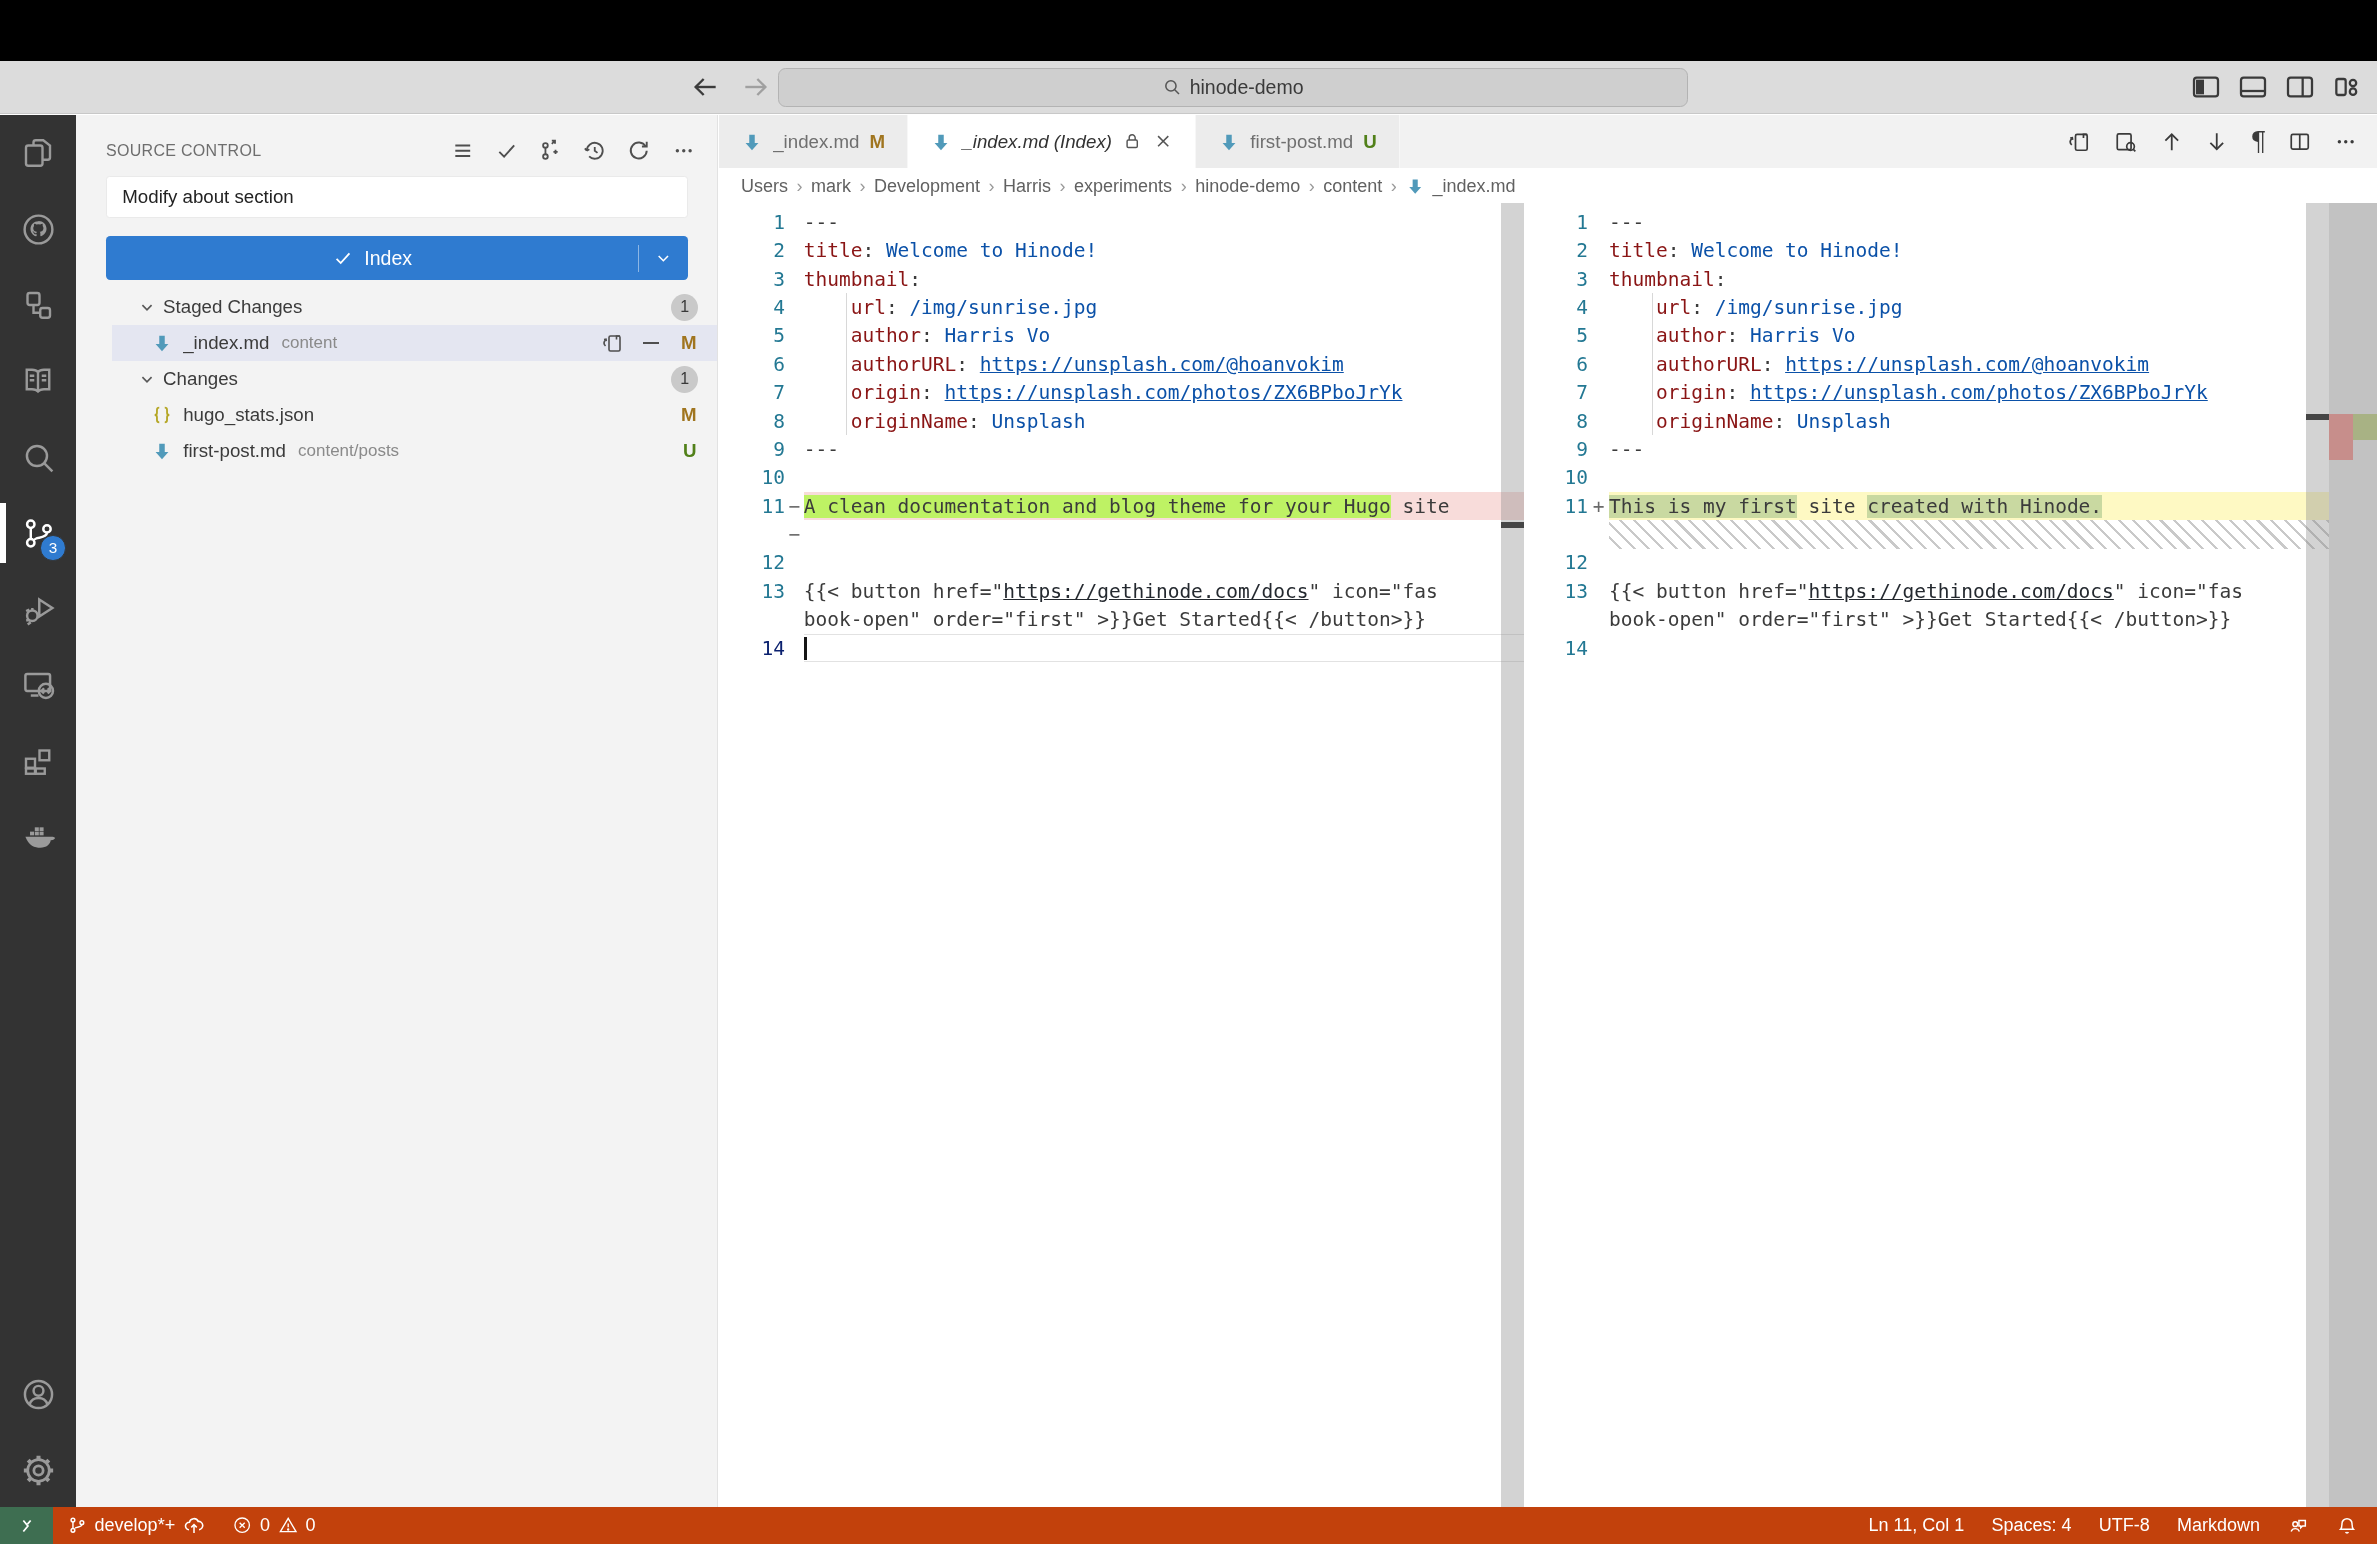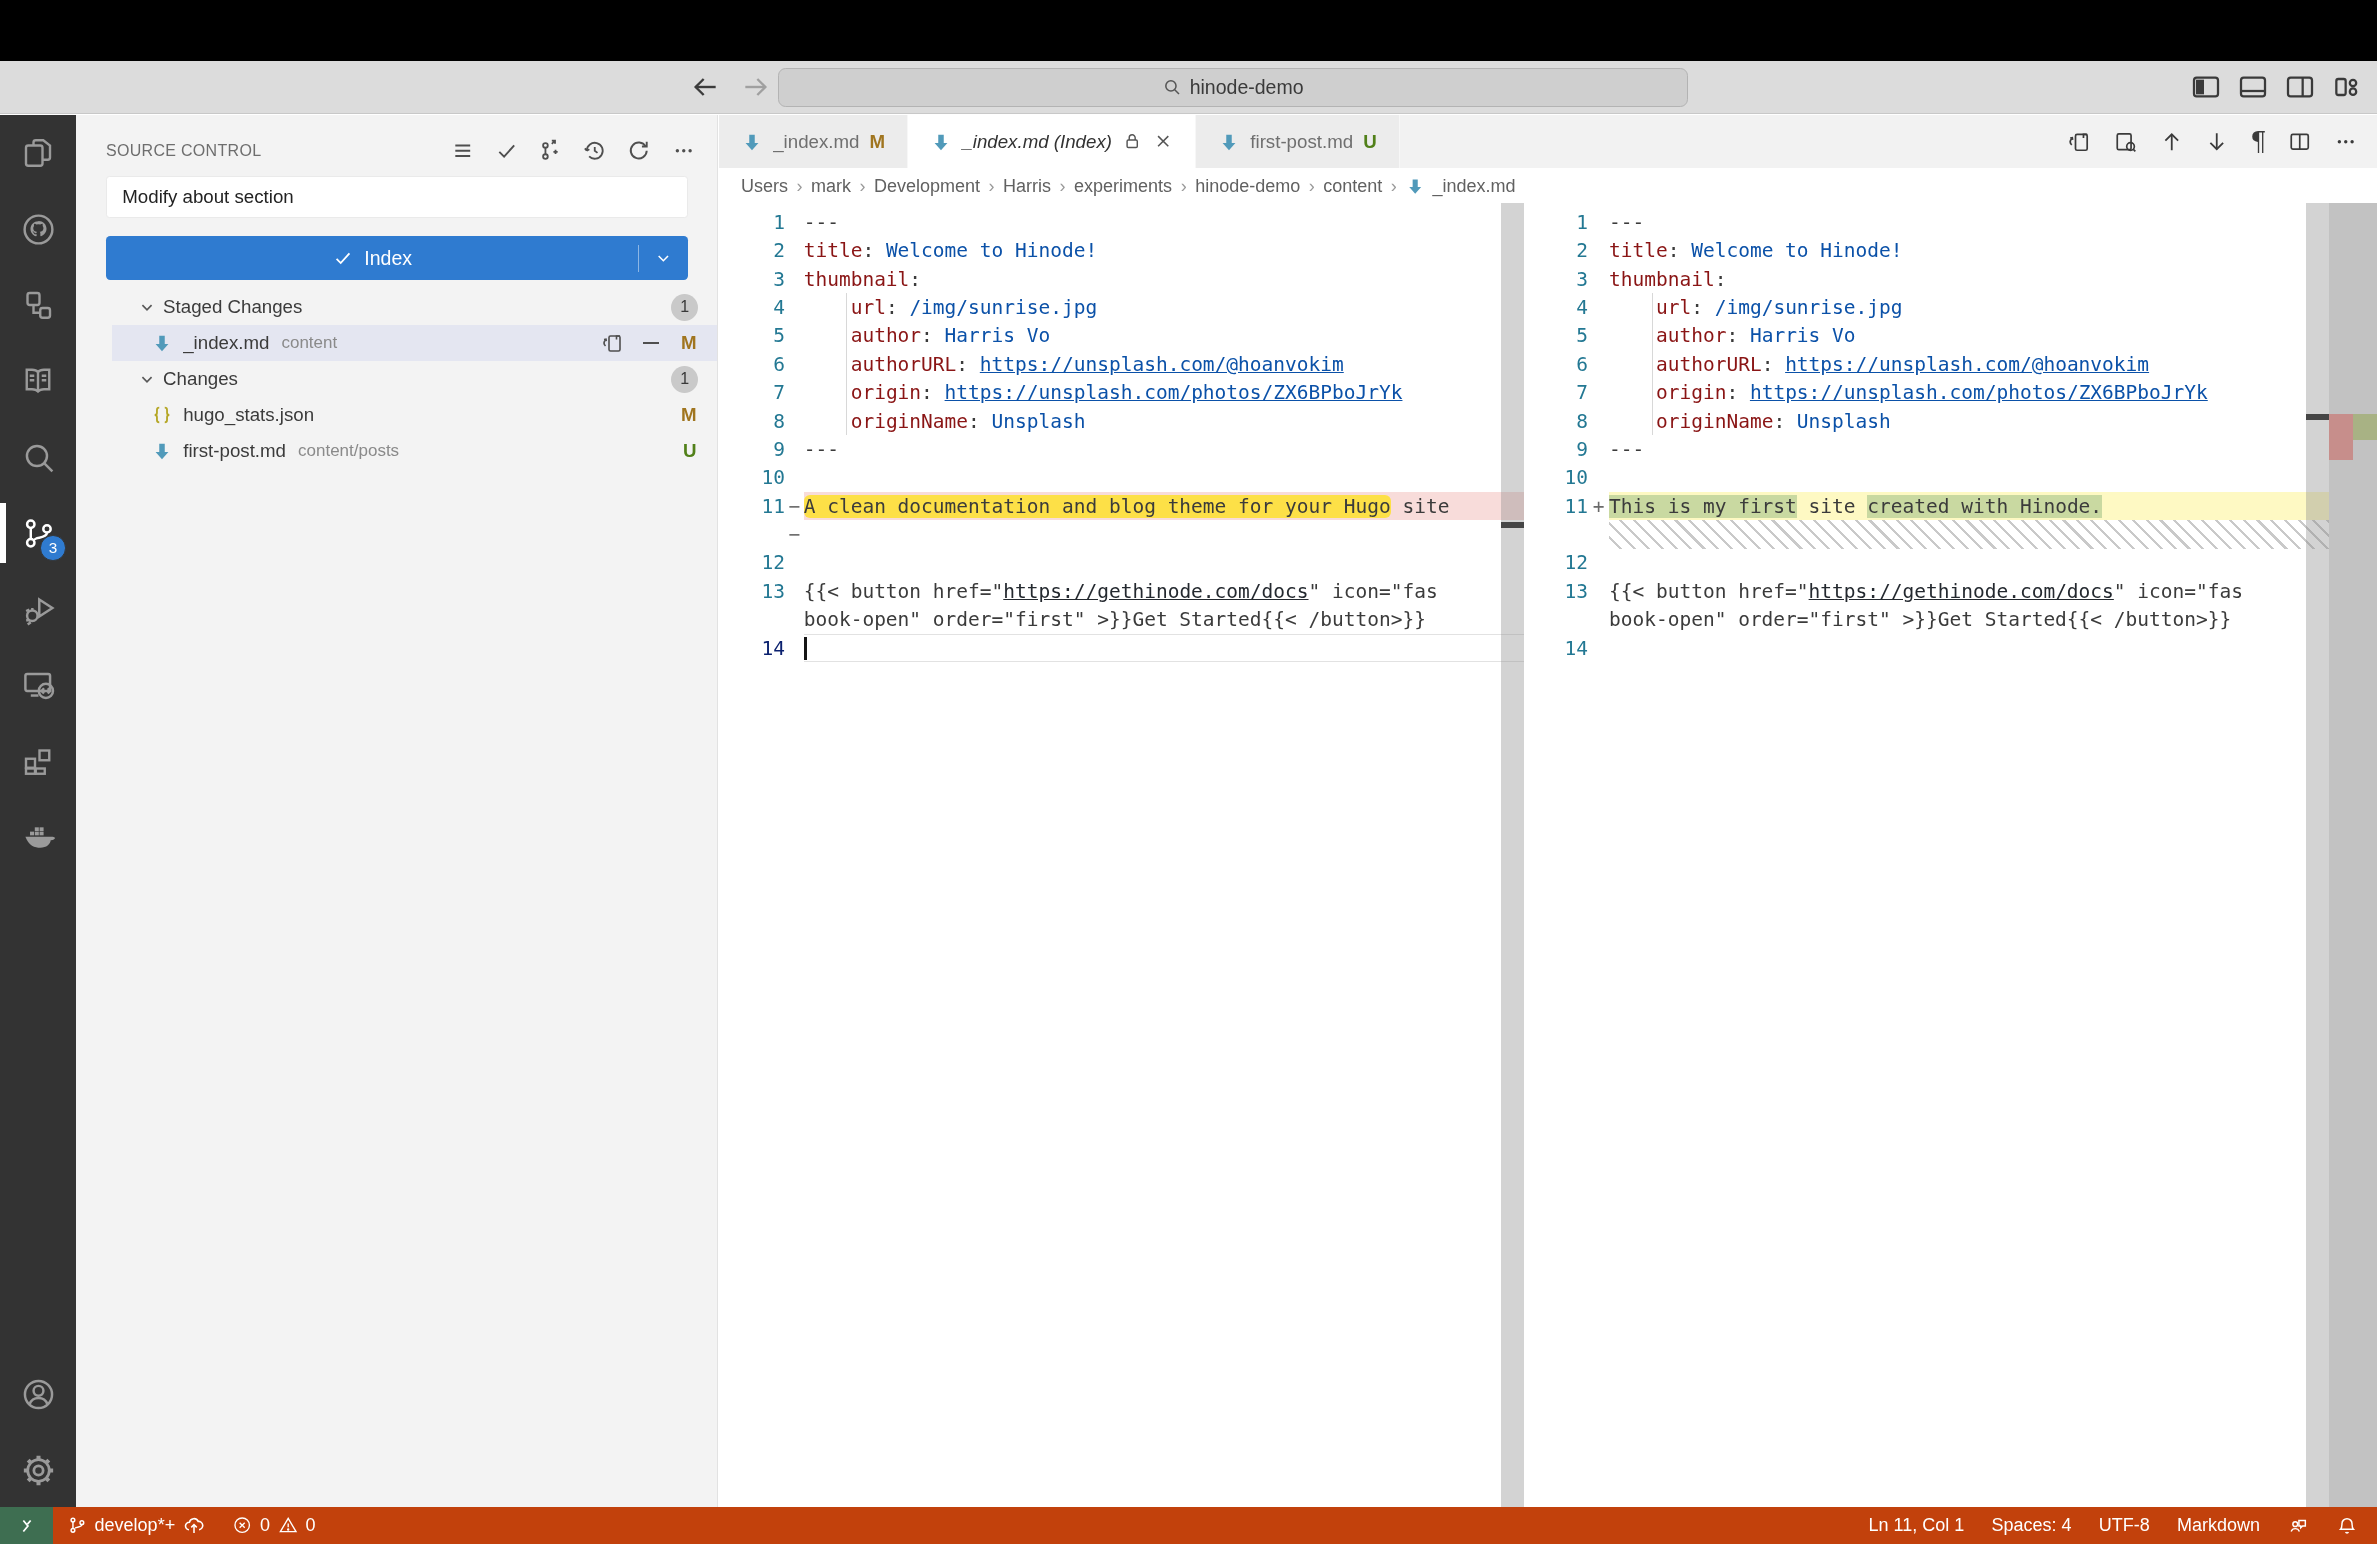--- a/index.html
+++ b/index.html
@@ -97,21 +97,21 @@
   .pane-right .gut .num { width:51px; } .pane-right .gut .mark { width:21px; }
   .num { text-align:right; color:#237893; }
   .num.active { color:#0b216f; }
   .mark { color:#6a6a6a; text-align:center; }
   .ct { flex:1; white-space:pre; position:relative; height:100%; display:flex;
     align-items:center; color:#3b3b3b; }
   .tk-k { color:#8a1515; } .tk-v { color:#0b51a8; }
   .tk-l { color:#0b51a8; text-decoration:underline; }
   .tk-p { color:#3b3b3b; }
   .tk-u { color:#24292f; text-decoration:underline; }
-  .row.del .ct { background:#f8dcda; } .tk-dc { background:#fde047;border-radius:6px; } 
+  .row.del .ct { background:#f8dcda; } .tk-dc { background:#bef264; } 
   .row.add .ct { background:#fef9c3; } .tk-ac { background:#c9d9a1; }
   .row.hatch .ct { background:repeating-linear-gradient(45deg,#ffffff 0 7.6px,#c9c9c9 7.6px 9.8px); }
   .row.cur .ct { border-top:1.7px solid #e2e2e2; border-bottom:1.7px solid #e2e2e2; }
   .cursor { position:absolute; left:0.8px; top:1.7px; width:2.5px; height:23px; background:#151515; }
   .iguide { position:absolute; top:0; bottom:0; width:1.3px; background:#d8d8d8; }
   .pane-left  .iguide { left:127px; } .pane-right .iguide { left:115px; }
 
   
   .vscroll { position:absolute; top:0; bottom:0; width:23px; background:rgba(140,140,140,.38); }
   .pane-left .vscroll { right:0; } .pane-right .vscroll { right:48px; }

